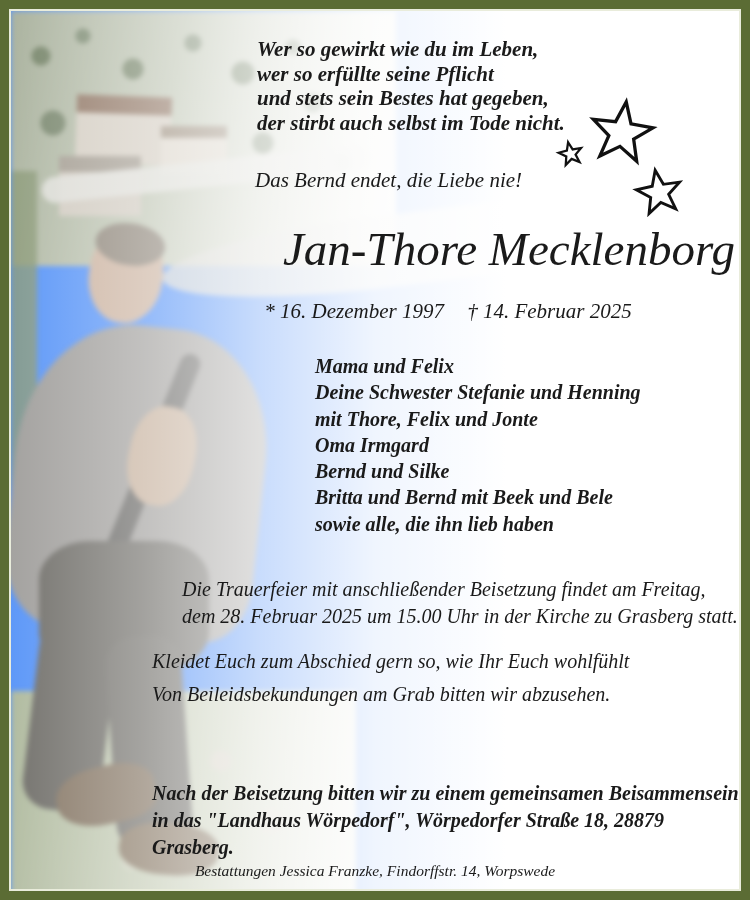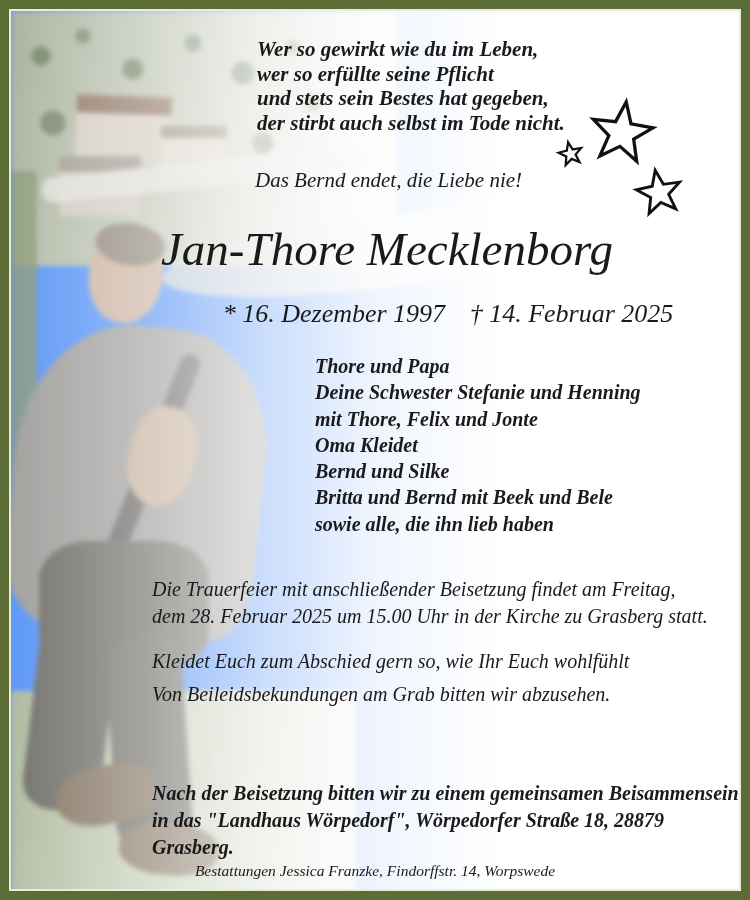--- a/index.html
+++ b/index.html
@@ -61,26 +61,26 @@
       rgba(255,255,255,.18) 0%,
       rgba(255,255,255,.45) 18%,
       rgba(255,255,255,.72) 34%,
       rgba(255,255,255,.92) 50%,
       rgba(255,255,255,1) 68%);}
 
   
   .txt{position:absolute;z-index:2;font-style:italic;}
   .poem{left:246px;top:26px;font-weight:bold;font-size:21px;line-height:24.5px;}
   .motto{left:244px;top:157px;font-size:21px;}
-  .name{left:150px;right:4px;top:213px;text-align:left;font-size:47px;line-height:1.1;}
-  .dates{left:150px;right:4px;top:288px;text-align:center;font-size:26px;}
+  .name{left:150px;right:4px;top:213px;text-align:right;font-size:47px;line-height:1.1;}
+  .dates{left:150px;right:4px;top:288px;text-align:center;font-size:21px;}
   .dates .death{margin-left:18px;}
   .family{left:304px;top:342px;font-weight:bold;font-size:20px;line-height:26.3px;}
   .para{left:141px;font-size:20px;line-height:27px;}
-  .p1{top:565px;} .p2{top:637px;} .p3{top:670px;} .p4{top:769px;font-weight:bold;}
+  .p1{top:565px;margin-left:30px;} .p2{top:637px;} .p3{top:670px;} .p4{top:769px;font-weight:bold;}
   .footer{left:0;right:0;top:851px;text-align:center;font-size:15.5px;}
   .line{display:block;}
 
   
   .star{position:absolute;z-index:2;}
   .star svg{display:block;overflow:visible;}
   .star-small{left:547px;top:130px;transform:rotate(-12deg);}
   .star-large{left:578px;top:88px;transform:rotate(8deg);}
   .star-medium{left:624px;top:157px;transform:rotate(-10deg);}
   .paw{display:inline-block;width:21px;height:19px;margin-left:8px;vertical-align:-2px;transform:rotate(8deg);}
@@ -138,24 +138,24 @@
 
     <div class="txt motto">Das Bernd endet, die Liebe nie!</div>
 
     <div class="txt name">Jan-Thore Mecklenborg</div>
     <div class="txt dates">
       <span class="birth">* 16. Dezember 1997</span>
       <span class="death">† 14. Februar 2025</span>
     </div>
 
     <div class="txt family">
-      <span class="line">Thore und Papa</span>
+      <span class="line">Mama und Felix</span>
       <span class="line">Deine Schwester Stefanie und Henning</span>
       <span class="line">mit Thore, Felix und Jonte</span>
-      <span class="line">Oma Kleidet</span>
+      <span class="line">Oma Irmgard</span>
       <span class="line">Bernd und Silke</span>
       <span class="line">Britta und Bernd mit Beek und Bele</span>
       <span class="line">sowie alle, die ihn lieb haben</span>
     </div>
 
     <div class="txt para p1">
       <span class="line">Die Trauerfeier mit anschließender Beisetzung findet am Freitag,</span>
       <span class="line">dem 28. Februar 2025 um 15.00 Uhr in der Kirche zu Grasberg statt.</span>
     </div>
     <div class="txt para p2">

